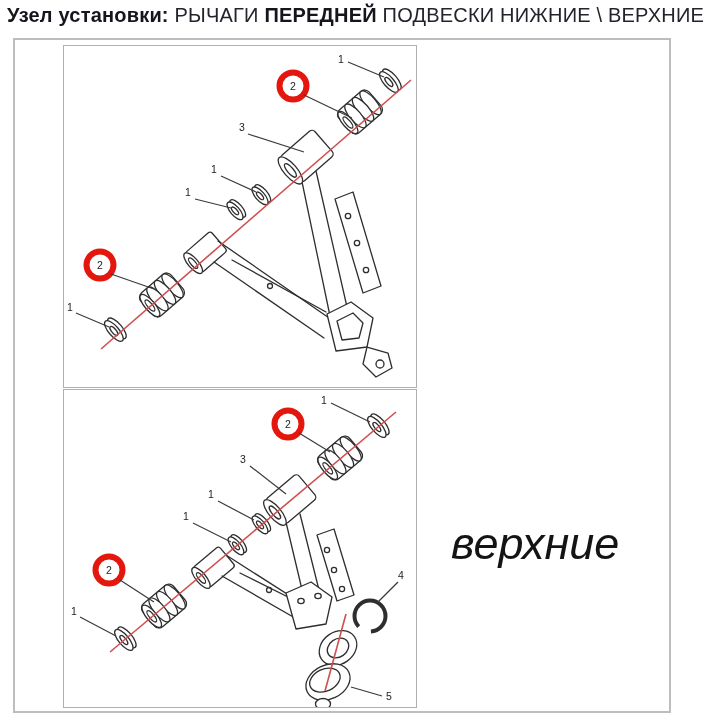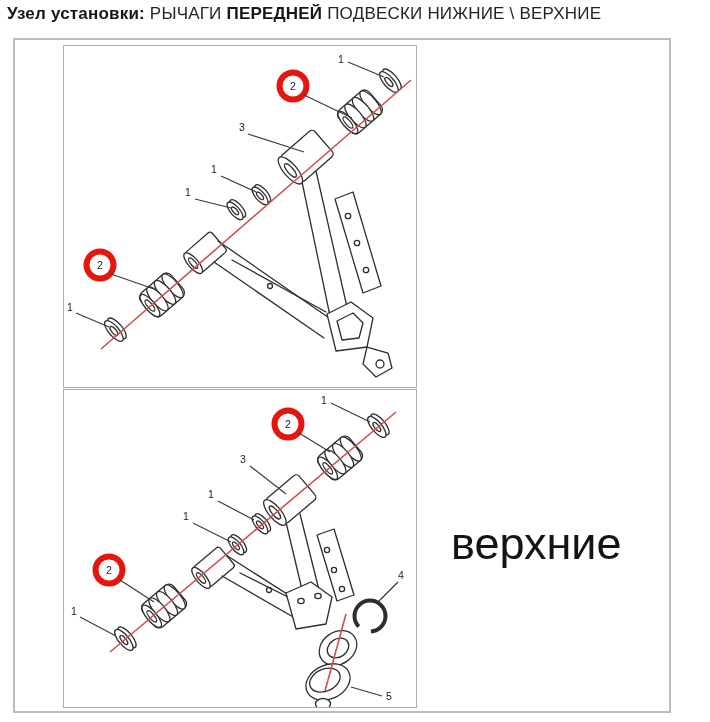--- a/index.html
+++ b/index.html
@@ -2,39 +2,39 @@
 <html><head>
 <meta charset="utf-8">
 <style>
   html,body{margin:0;padding:0;}
   body{
     width:710px;height:722px;position:relative;background:#fff;
     font-family:"Liberation Sans",sans-serif;overflow:hidden;
   }
   .page-header{
     position:absolute;left:7px;top:4px;width:700px;
-    font-size:17px;color:#23232b;letter-spacing:.2px;white-space:nowrap;
+    font-size:20px;color:#23232b;letter-spacing:.2px;white-space:nowrap;
   }
   .page-header .b{font-weight:700;color:#15151d;}
   .outer-box{
     position:absolute;left:13px;top:38px;width:654px;height:671px;
     border:2px solid #bdbdbd;background:#fff;
   }
   .diagram-box{
     position:absolute;border:1px solid #b0b0b0;background:#fff;overflow:hidden;
   }
   .box-lower{left:48px;top:5px;width:352px;height:341px;}
   .box-upper{left:48px;top:349px;width:352px;height:317px;}
   .diagram-box svg{display:block;width:100%;height:100%;}
   .side-label{
     position:absolute;left:436px;font-size:45px;color:#141414;
     font-family:"Liberation Sans",sans-serif;
   }
   .label-lower{top:148px;}
-  .label-upper{top:478px;}
+  .label-upper{top:478px;font-style:italic;}
   
   .ln{stroke:#2e2e2e;stroke-width:1.3;fill:none;stroke-linecap:round;stroke-linejoin:round;}
   .fw{fill:#ffffff;}
   .axis{stroke:#cf4f4f;stroke-width:1.6;fill:none;}
   .cl{stroke:#3a3a3a;stroke-width:1.2;fill:none;}
   .ct{font-family:"Liberation Sans",sans-serif;font-size:10.5px;fill:#222;text-anchor:middle;}
   .ring{stroke:#e3170d;stroke-width:6;fill:none;}
 </style>
 </head>
 <body>

